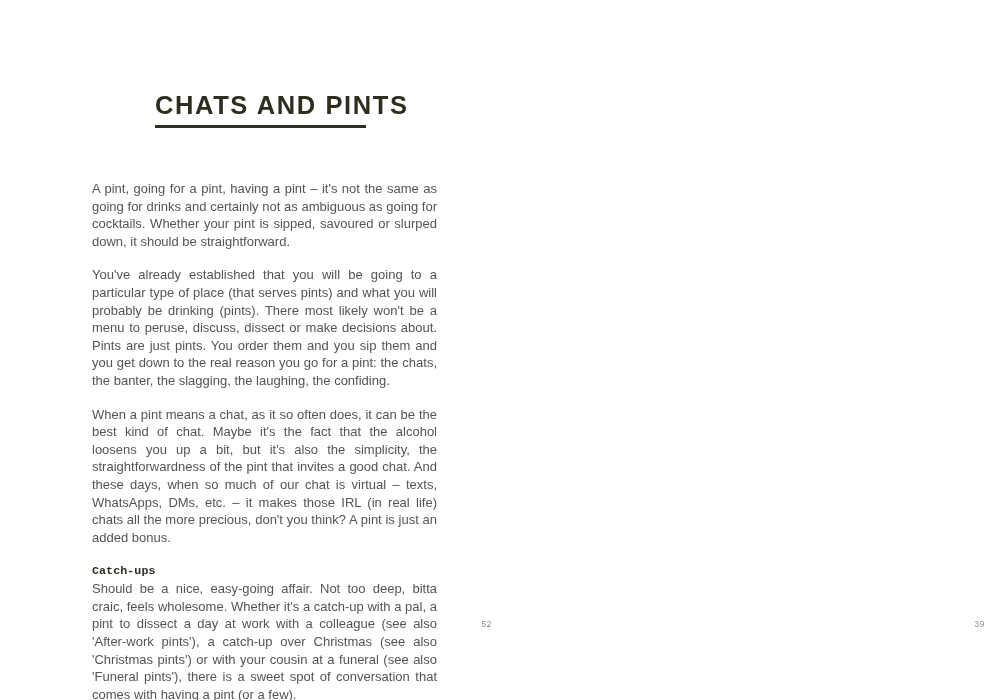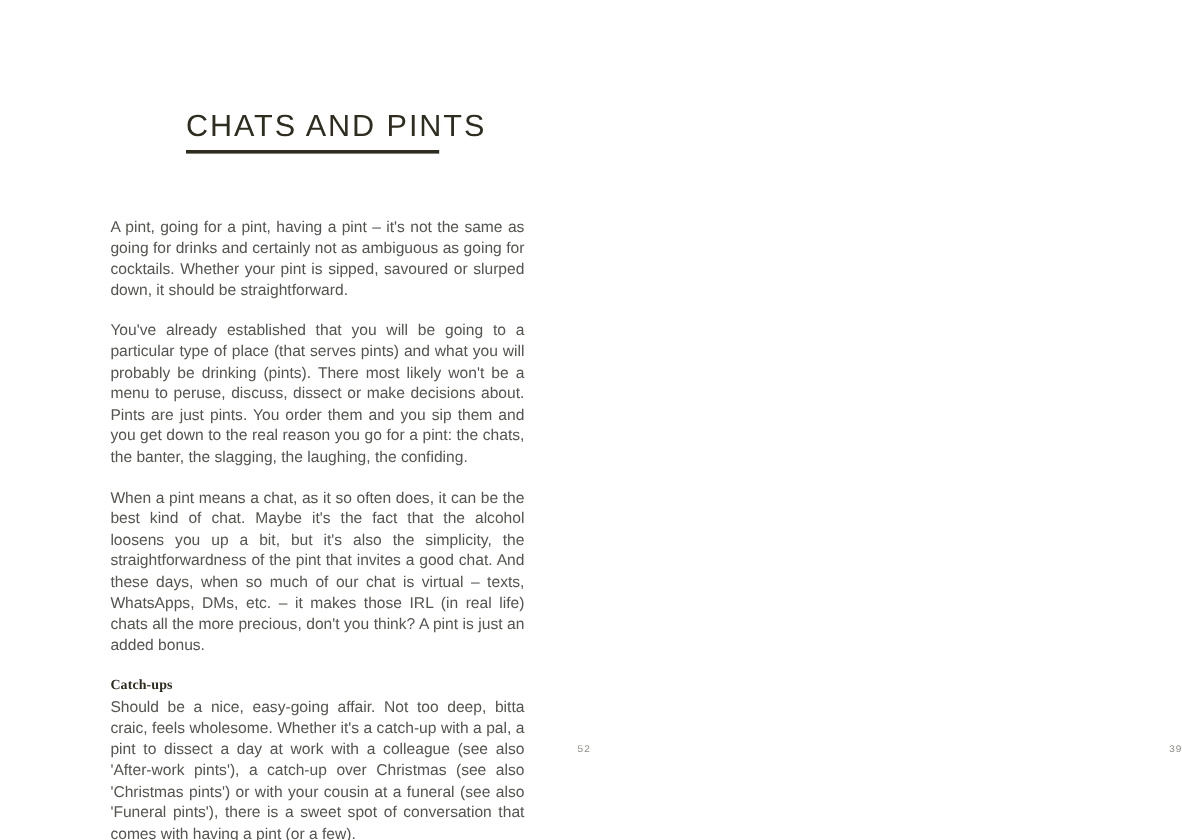--- a/index.html
+++ b/index.html
@@ -40,21 +40,21 @@
   
   .chapter-heading {
     position: absolute;
     left: 155px;
     top: 92px;
     width: 300px;
   }
   .chapter-heading h1 {
     margin: 0;
     font-family: "Liberation Sans", sans-serif;
-    font-weight: normal;
+    font-weight: bold;
     font-size: 25.5px;
     letter-spacing: 1.6px;
     color: #2e2d20;
     line-height: 1.05;
     white-space: nowrap;
   }
   .heading-rule {
     margin-top: 6px;
     width: 211px;
     height: 3.5px;
@@ -76,21 +76,21 @@
     line-height: 17.6px;
     color: #545450;
     text-align: justify;
     -webkit-hyphens: none;
     hyphens: none;
   }
   p.body.last { margin-bottom: 15px; }
 
   h3.subhead {
     margin: 0 0 1px 0;
-    font-family: Liberation Serif, serif;
+    font-family: Liberation Mono, monospace;
     font-weight: bold;
     font-size: 11.6px;
     line-height: 17px;
     color: #2e2d20;
     letter-spacing: 0.1px;
   }
   .subhead-block { margin-bottom: 16px; }
   .subhead-block.last { margin-bottom: 0; }
 
   

